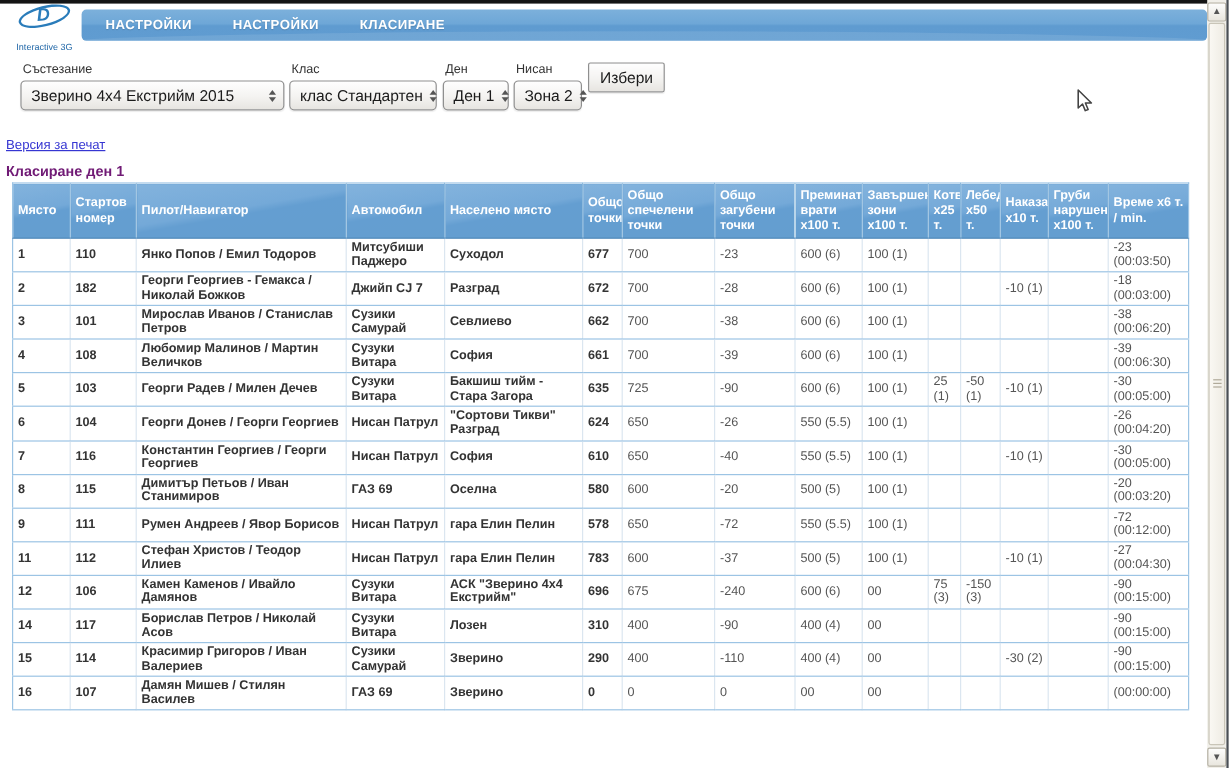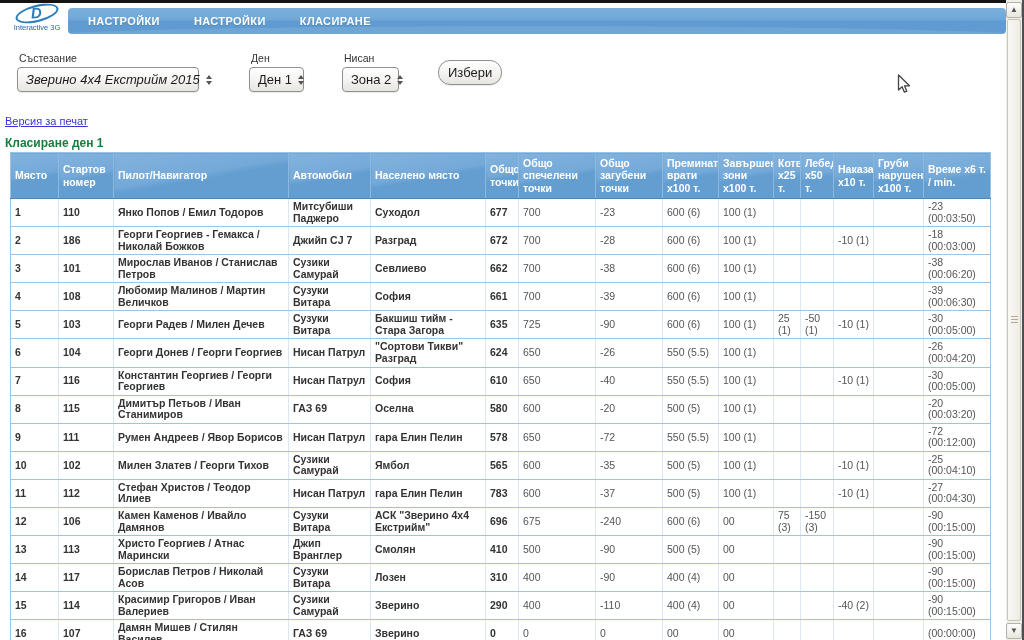--- a/index.html
+++ b/index.html
@@ -14,66 +14,66 @@
   
   .brand { position:absolute; left:6px; top:3px; width:62px; cursor:pointer; }
   .brand-ellipse {
     width:44px; height:17px; margin:2px auto 0; border:2px solid #2a7cba; border-radius:50%;
     transform:rotate(-14deg); position:relative;
   }
   .brand-ellipse .dglyph {
     position:absolute; left:14px; top:-3px; font-size:15px; font-weight:bold; font-style:italic;
     color:#2a7cba; transform:rotate(10deg);
   }
-  .brand-label { text-align:center; font-size:7.5px; color:#2268a8; margin-top:1px; white-space:nowrap; }
+  .brand-label { text-align:center; font-size:7.5px; color:#2268a8; margin-top:13px; white-space:nowrap; }
 
   
   .navbar {
     position:absolute; left:68px; top:8px; width:938px; height:26px; border-radius:4px;
     background:linear-gradient(180deg,#7cb0db 0%, #6ea7d7 45%, #5f9bd0 52%, #609cd1 100%);
     display:flex; align-items:center; padding-left:20px; gap:34px; overflow:hidden;
   }
   .navbar::after{
     content:""; position:absolute; left:-5%; bottom:-16px; width:110%; height:24px;
     background:rgba(255,255,255,0.10); border-radius:50%;
   }
   .nav-item {
     color:#fff; font-size:11px; font-weight:bold; letter-spacing:.4px; cursor:pointer;
     text-shadow:0 1px 1px rgba(0,0,0,0.15); position:relative; z-index:1;
   }
 
   
-  .filters { position:absolute; left:17px; top:52px; display:flex; align-items:center;gap:34px; }
+  .filters { position:absolute; left:17px; top:52px; display:flex; align-items:flex-start; }
   .fgroup { display:flex; flex-direction:column; }
   .flabel { font-size:10.5px; color:#333; margin:0 0 3px 2px; }
   .select {
     height:25px; border:1px solid #8f8f8f; border-radius:4px;
     background:linear-gradient(180deg,#fefefe 0%, #f4f3f1 55%, #e7e5e1 100%);
     box-shadow:0 1px 1px rgba(0,0,0,0.08);
     display:flex; align-items:center; justify-content:space-between;
     font-size:13px; color:#1b1b1b; padding:0 6px 0 8px; cursor:pointer; white-space:nowrap;
   }
-  .sel-comp { width:182px; margin-right:16px;font-style:italic; }
+  .sel-comp { width:220px; margin-right:4px; }
   .sel-class { width:123px; margin-right:5px; }
   .sel-day { width:55px; margin-right:4px; }
   .sel-zone { width:57px; margin-right:5px; }
   .stepper { display:flex; flex-direction:column; align-items:center; gap:2px; margin-left:6px; }
   .tri-up { width:0; height:0; border-left:3.5px solid transparent; border-right:3.5px solid transparent; border-bottom:4px solid #555; }
   .tri-dn { width:0; height:0; border-left:3.5px solid transparent; border-right:3.5px solid transparent; border-top:4px solid #555; }
   .btn {
-    height:25px; padding:0 9px; border:1px solid #8f8f8f; border-radius:12px;
+    height:25px; padding:0 9px; border:1px solid #8f8f8f; border-radius:2px;
     background:linear-gradient(180deg,#fefefe 0%, #f4f3f1 55%, #e7e5e1 100%);
     box-shadow:0 1px 1px rgba(0,0,0,0.08);
     font-size:13px; color:#1b1b1b; display:flex; align-items:center; cursor:pointer;
     font-family:"Liberation Sans", sans-serif;
   }
 
   
   .print-link { position:absolute; left:5px; top:115px; font-size:11px; color:#3636d2; text-decoration:underline; cursor:pointer; }
-  .section-title { position:absolute; left:5px; top:136px; font-size:12px; font-weight:bold; color:#15803d; }
+  .section-title { position:absolute; left:5px; top:136px; font-size:12px; font-weight:bold; color:#701a75; }
 
   
   .results { position:absolute; left:10px; top:152px; width:980px; border-collapse:collapse; table-layout:fixed; }
   .results th {
     background:linear-gradient(170deg,#83b3dd 0%, #74a9d8 46%, #649ed1 54%, #649ecf 100%);
     color:#fff; font-size:10.5px; font-weight:bold; text-align:left; vertical-align:middle;
     padding:3px 4px; height:46px; border-right:1px solid #8cb9dd; border-bottom:1px solid #4d87b8;
     line-height:1.15; overflow:hidden;
   }
   .results td {
@@ -130,20 +130,30 @@
 
       <span class="nav-item">КЛАСИРАНЕ</span>
 
   </div>
 
   <div class="filters">
     <div class="fgroup">
       <span class="flabel">Състезание</span>
       <div class="select sel-comp">
         <span>Зверино 4x4 Екстрийм 2015</span>
+        <span class="stepper">
+            <i class="tri-up"></i>
+            <i class="tri-dn"></i>
+          </span>
+      </div>
+    </div>
+    <div class="fgroup">
+      <span class="flabel">Клас</span>
+      <div class="select sel-class">
+        <span>клас Стандартен</span>
         <span class="stepper">
             <i class="tri-up"></i>
             <i class="tri-dn"></i>
           </span>
       </div>
     </div>
     <div class="fgroup">
       <span class="flabel">Ден</span>
       <div class="select sel-day">
         <span>Ден 1</span>
@@ -238,21 +248,21 @@
           <td></td>
           <td></td>
           <td></td>
           <td></td>
           <td>-23
 (00:03:50)</td>
         </tr>
 
         <tr>
           <td>2</td>
-          <td>186</td>
+          <td>182</td>
           <td>Георги Георгиев - Гемакса / Николай Божков</td>
           <td>Джийп СJ 7</td>
           <td>Разград</td>
           <td>672</td>
           <td>700</td>
           <td>-28</td>
           <td>600 (6)</td>
           <td>100 (1)</td>
           <td></td>
           <td></td>
@@ -389,38 +399,20 @@
           <td>550 (5.5)</td>
           <td>100 (1)</td>
           <td></td>
           <td></td>
           <td></td>
           <td></td>
           <td>-72
 (00:12:00)</td>
         </tr>
 
-        <tr>
-          <td>10</td>
-          <td>102</td>
-          <td>Милен Златев / Георги Тихов</td>
-          <td>Сузики Самурай</td>
-          <td>Ямбол</td>
-          <td>565</td>
-          <td>600</td>
-          <td>-35</td>
-          <td>500 (5)</td>
-          <td>100 (1)</td>
-          <td></td>
-          <td></td>
-          <td>-10 (1)</td>
-          <td></td>
-          <td>-25
-(00:04:10)</td>
-        </tr>
 
         <tr>
           <td>11</td>
           <td>112</td>
           <td>Стефан Христов / Теодор Илиев</td>
           <td>Нисан Патрул</td>
           <td>гара Елин Пелин</td>
           <td>783</td>
           <td>600</td>
           <td>-37</td>
@@ -448,38 +440,20 @@
           <td>75
 (3)</td>
           <td>-150
 (3)</td>
           <td></td>
           <td></td>
           <td>-90
 (00:15:00)</td>
         </tr>
 
-        <tr>
-          <td>13</td>
-          <td>113</td>
-          <td>Христо Георгиев / Атнас Марински</td>
-          <td>Джип Вранглер</td>
-          <td>Смолян</td>
-          <td>410</td>
-          <td>500</td>
-          <td>-90</td>
-          <td>500 (5)</td>
-          <td>00</td>
-          <td></td>
-          <td></td>
-          <td></td>
-          <td></td>
-          <td>-90
-(00:15:00)</td>
-        </tr>
 
         <tr>
           <td>14</td>
           <td>117</td>
           <td>Борислав Петров / Николай Асов</td>
           <td>Сузуки Витара</td>
           <td>Лозен</td>
           <td>310</td>
           <td>400</td>
           <td>-90</td>
@@ -499,21 +473,21 @@
           <td>Красимир Григоров / Иван Валериев</td>
           <td>Сузики Самурай</td>
           <td>Зверино</td>
           <td>290</td>
           <td>400</td>
           <td>-110</td>
           <td>400 (4)</td>
           <td>00</td>
           <td></td>
           <td></td>
-          <td>-40 (2)</td>
+          <td>-30 (2)</td>
           <td></td>
           <td>-90
 (00:15:00)</td>
         </tr>
 
         <tr>
           <td>16</td>
           <td>107</td>
           <td>Дамян Мишев / Стилян Василев</td>
           <td>ГАЗ 69</td>

